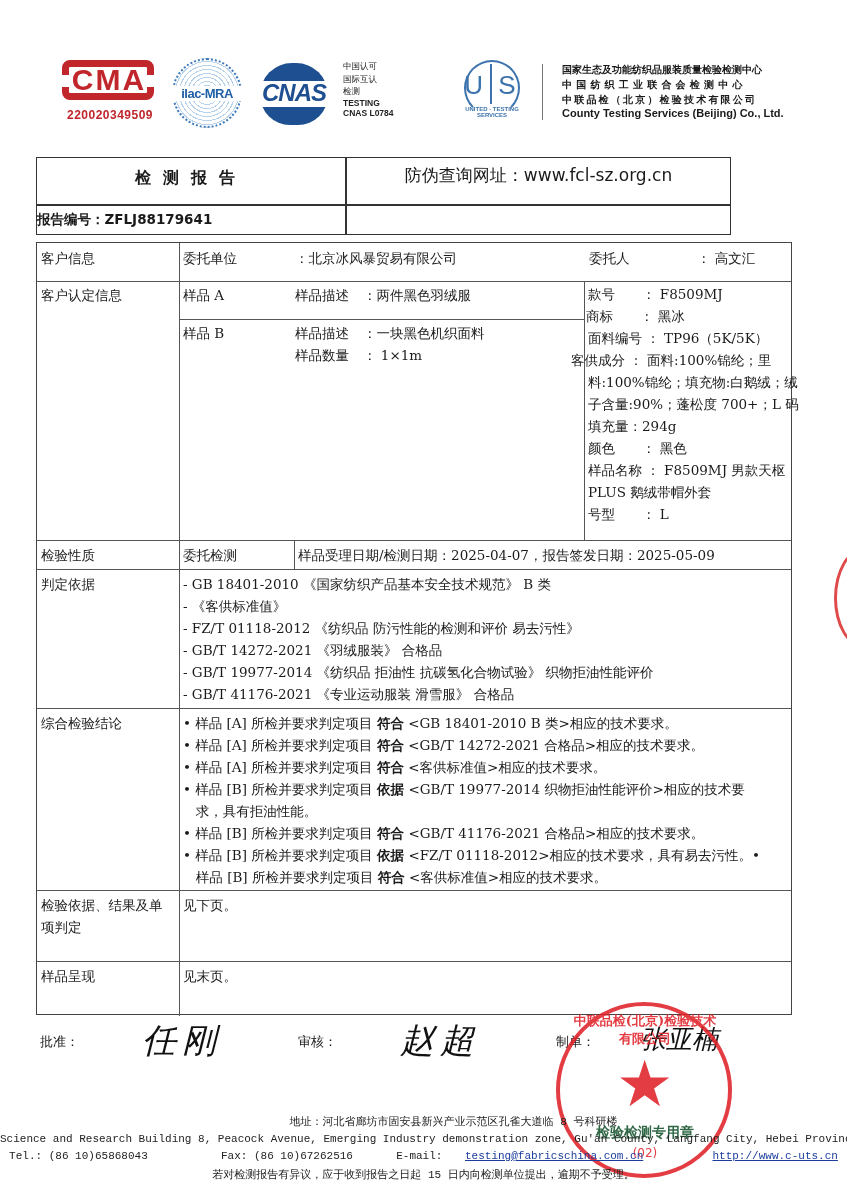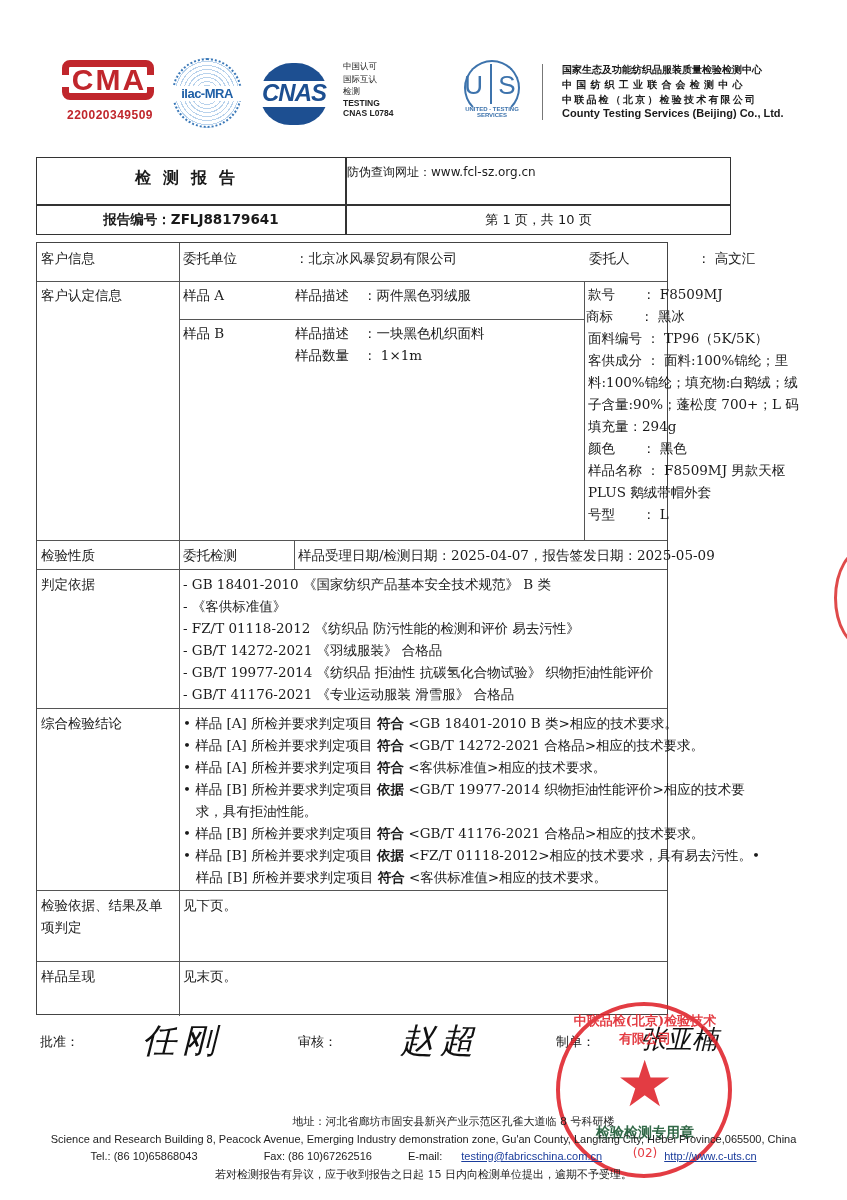--- a/index.html
+++ b/index.html
@@ -38,46 +38,46 @@
   .uts-divider { position: absolute; left: 542px; top: 64px; width: 1px; height: 56px; background: #777; }
   .uts-name { position: absolute; left: 562px; top: 62px; font-weight: bold; font-size: 10px; line-height: 15px; color: #1a1a1a; }
   .uts-name .sp { letter-spacing: 4.2px; }
   .uts-name .en { font: bold 11px "Liberation Sans", sans-serif; }
 
   
   .title-box { position: absolute; left: 36px; top: 157px; width: 695px; height: 78px; border: 1.5px solid #333; }
   .tb-vline { position: absolute; left: 308px; top: 0; width: 1.5px; height: 100%; background: #333; }
   .tb-hline { position: absolute; left: 0; top: 46px; width: 100%; height: 1.5px; background: #333; }
   .tb-title { position: absolute; left: 0; top: 10px; width: 308px; text-align: center; font-size: 16px; letter-spacing: 12px; font-weight: bold; }
-  .tb-url { position: absolute; left: 310px; top: 6px; width: 383px; font-size: 12px; }
-  .tb-reportno { position: absolute; left: 0; top: 53px; width: 308px; text-align: center; font-size: 13.5px; font-weight: bold; }
+  .tb-url { position: absolute; left: 310px; top: 6px; width: 383px; text-align: center; font-size: 17px; }
+  .tb-reportno { position: absolute; left: 0; top: 53px; width: 308px; text-align: left; font-size: 13.5px; font-weight: bold; }
   .tb-page { position: absolute; left: 310px; top: 53px; width: 383px; text-align: center; font-size: 13px; }
 
   
-  .main { position: absolute; left: 36px; top: 242px; width: 632px; height: 773px; border: 1.5px solid #444; }
+  .main { position: absolute; left: 36px; top: 242px; width: 756px; height: 773px; border: 1.5px solid #444; }
   .hl { position: absolute; height: 1.2px; background: #555; }
   .vl { position: absolute; width: 1.2px; background: #555; }
   .t { position: absolute; font-size: 13.5px; line-height: 22px; white-space: nowrap; color: #1a1a1a; }
   .tl { font-family: "DejaVu Serif", "Liberation Serif", serif; }
   .b { font-weight: bold; }
 
   
   .sig-label { position: absolute; font-size: 13px; top: 1033px; }
   .sig { position: absolute; top: 1018px; font-family: Liberation Serif, serif; font-size: 34px; font-style: italic; color: #111; letter-spacing: 6px; }
 
   
   .stamp { position: absolute; left: 556px; top: 1002px; width: 176px; height: 176px; border-radius: 50%; border: 4px solid #e0222a; opacity: 0.88; }
   .stamp-star { position: absolute; left: 56px; top: 46px; font-size: 64px; color: #e0222a; line-height: 1; }
   .stamp-arc { position: absolute; left: 10px; top: 6px; width: 150px; text-align: center; font-size: 13px; color: #e0222a; font-weight: bold; }
   .stamp-bottom { position: absolute; left: 20px; top: 118px; width: 130px; text-align: center; font-size: 14px; color: #14532d; font-weight: bold; }
   .stamp-code { position: absolute; left: 20px; top: 140px; width: 130px; text-align: center; font-size: 12px; color: #e0222a; }
   .stamp-edge { position: absolute; left: 834px; top: 548px; width: 60px; height: 100px; border-radius: 50%; border: 3px solid #d92a2a; opacity: 0.85; }
 
   
-  .foot { position: absolute; left: 0; width: 847px; text-align: center; font-size: 11px; color: #222; white-space: nowrap; }
+  .foot { position: absolute; left: 0; width: 847px; text-align: center; font-size: 11px; color: #222; white-space: nowrap; font-family: Liberation Mono, monospace; }
   .foot a { color: #1a3c9c; text-decoration: underline; margin-left: 16px; }
 </style>
 </head>
 <body>
 
 <div class="logo-cma">
   <div class="cma-frame"></div>
   <div class="cma-letters">CMA</div>
   <div class="cma-num">220020349509</div>
 </div>
@@ -113,21 +113,20 @@
   <div style="letter-spacing:2.2px">中联品检（北京）检验技术有限公司</div>
   <div class="en">County Testing Services (Beijing) Co., Ltd.</div>
 </div>
 
 <div class="title-box">
   <div class="tb-vline"></div>
   <div class="tb-hline"></div>
   <div class="tb-title serif">检测报告</div>
   <div class="tb-url">防伪查询网址：www.fcl-sz.org.cn</div>
   <div class="tb-reportno">报告编号：ZFLJ88179641</div>
-  <div class="tb-page">第 1 页，共 10 页</div>
 </div>
 
 <div class="main">
 
   <div class="hl" style="left:0;top:38px;width:100%"></div>
   <div class="hl" style="left:142px;top:76px;width:405px"></div>
   <div class="hl" style="left:0;top:297px;width:100%"></div>
   <div class="hl" style="left:0;top:326px;width:100%"></div>
   <div class="hl" style="left:0;top:465px;width:100%"></div>
   <div class="hl" style="left:0;top:647px;width:100%"></div>
@@ -150,21 +149,21 @@
   <div class="t tl" style="left:146px;top:79px">样品 B</div>
   <div class="t tl" style="left:258px;top:79px">样品描述</div>
   <div class="t tl" style="left:326px;top:79px">：一块黑色机织面料</div>
   <div class="t tl" style="left:258px;top:101px">样品数量</div>
   <div class="t tl" style="left:326px;top:101px">：  1×1m</div>
 
   <div>
     <div class="t tl" style="left:551px;top:40px">款号　　：  F8509MJ</div>
     <div class="t tl" style="left:549px;top:62px">商标　　：  黑冰</div>
     <div class="t tl" style="left:551px;top:84px">面料编号 ：  TP96（5K/5K）</div>
-    <div class="t tl" style="left:551px;top:106px">客供成分 ：  面料:100%锦纶；里</div>
+    <div class="t tl" style="left:534px;top:106px">客供成分 ：  面料:100%锦纶；里</div>
     <div class="t tl" style="left:551px;top:128px">料:100%锦纶；填充物:白鹅绒；绒</div>
     <div class="t tl" style="left:551px;top:150px">子含量:90%；蓬松度 700+；L 码</div>
     <div class="t tl" style="left:551px;top:172px">填充量：294g</div>
     <div class="t tl" style="left:551px;top:194px">颜色　　：  黑色</div>
     <div class="t tl" style="left:551px;top:216px">样品名称 ：  F8509MJ  男款天枢</div>
     <div class="t tl" style="left:551px;top:238px">PLUS 鹅绒带帽外套</div>
     <div class="t tl" style="left:551px;top:260px">号型　　：  L</div>
   </div>
 
   <div class="t tl" style="left:4px;top:301px">检验性质</div>

